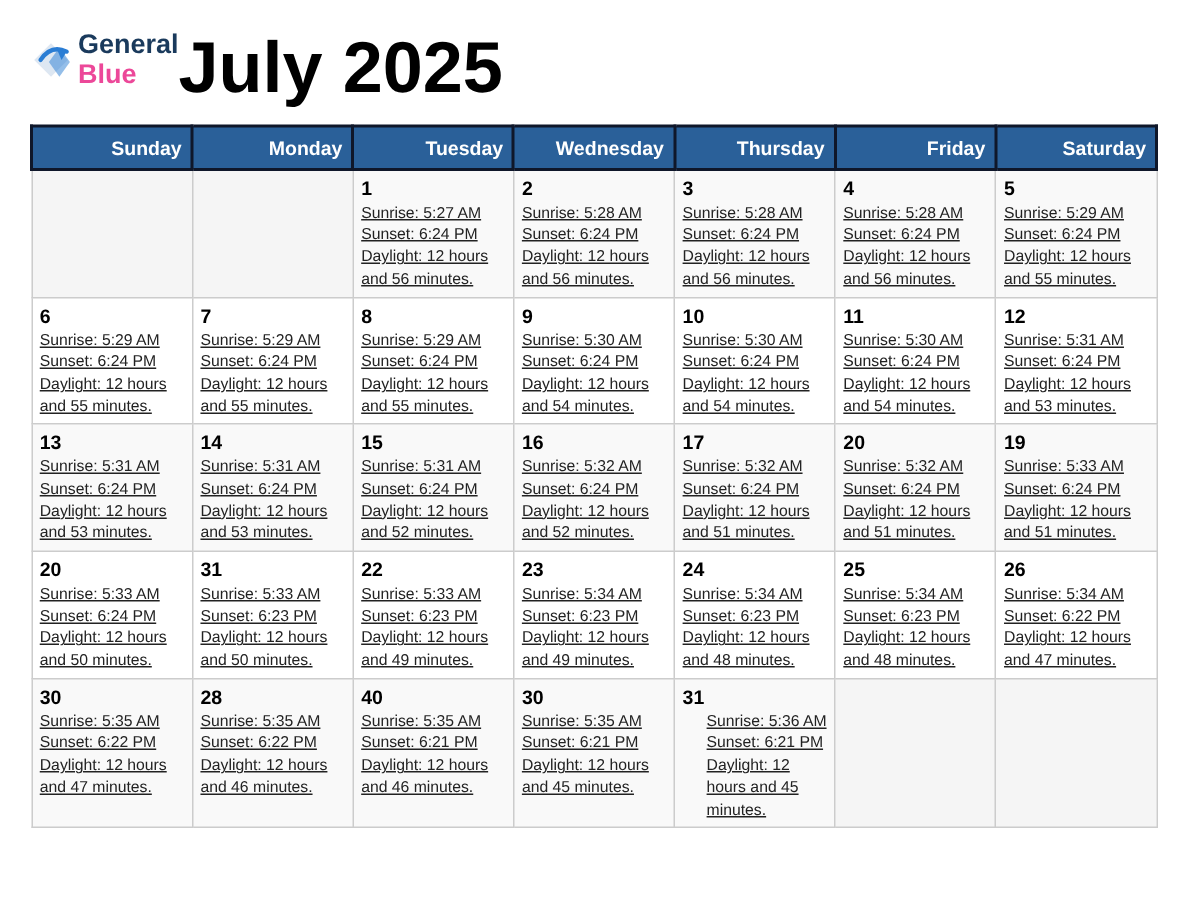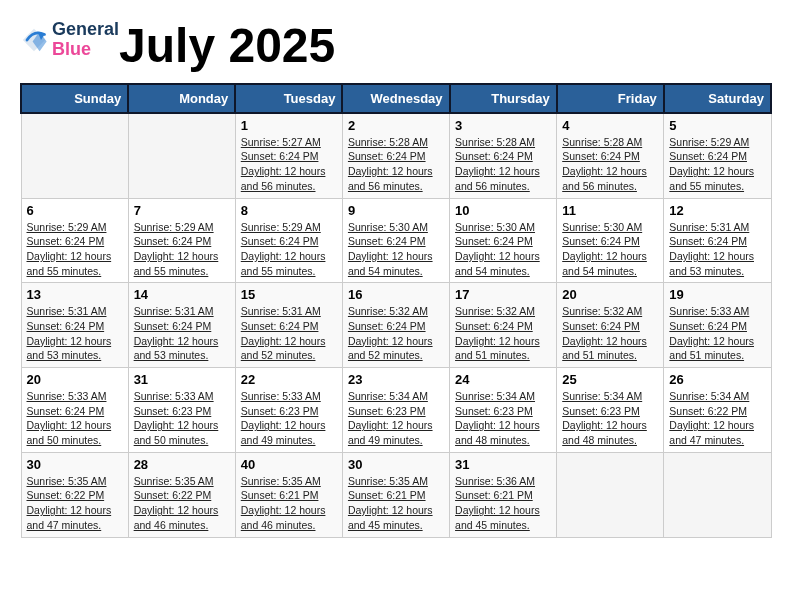--- a/index.html
+++ b/index.html
@@ -312,21 +312,21 @@
 Daylight: 12 hours and 46 minutes.</div>
         </td>
         <td>
           <span class="day-num">30</span>
           <div class="day-info" style="white-space: pre-line;">Sunrise: 5:35 AM
 Sunset: 6:21 PM
 Daylight: 12 hours and 45 minutes.</div>
         </td>
         <td>
           <span class="day-num">31</span>
-          <div class="day-info" style="white-space: pre-line;">Sunrise: 5:36 AM
+          <div class="day-info" style="white-space: pre-line; margin-left: 16px;">Sunrise: 5:36 AM
 Sunset: 6:21 PM
 Daylight: 12 hours and 45 minutes.</div>
         </td>
         <td class="empty-cell"></td>
         <td class="empty-cell"></td>
       </tr>
     </tbody>
 </table>
 
 </body></html>

